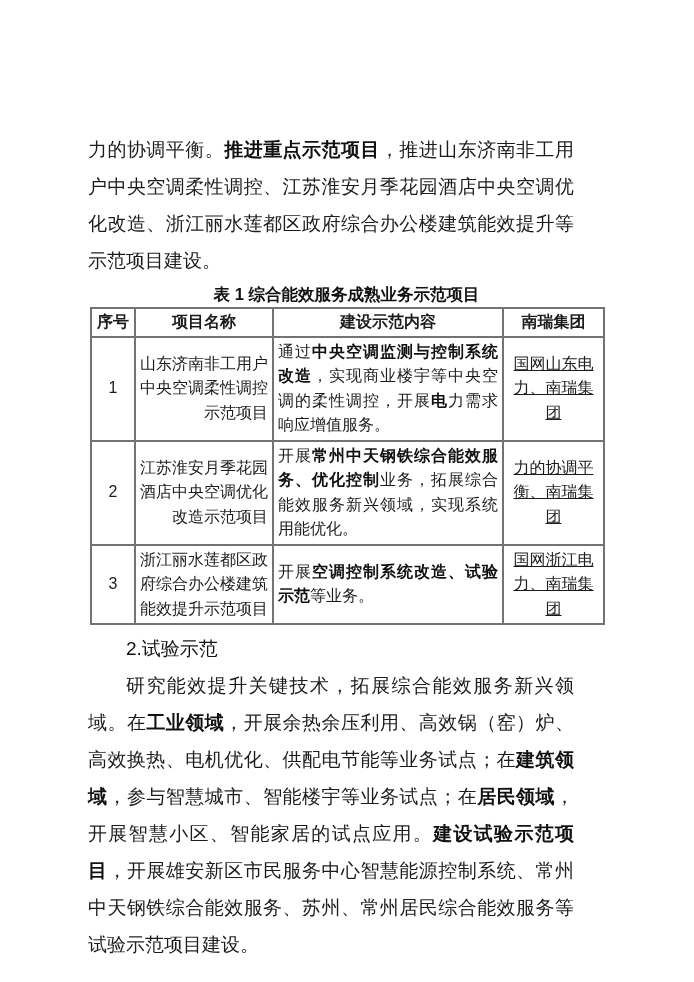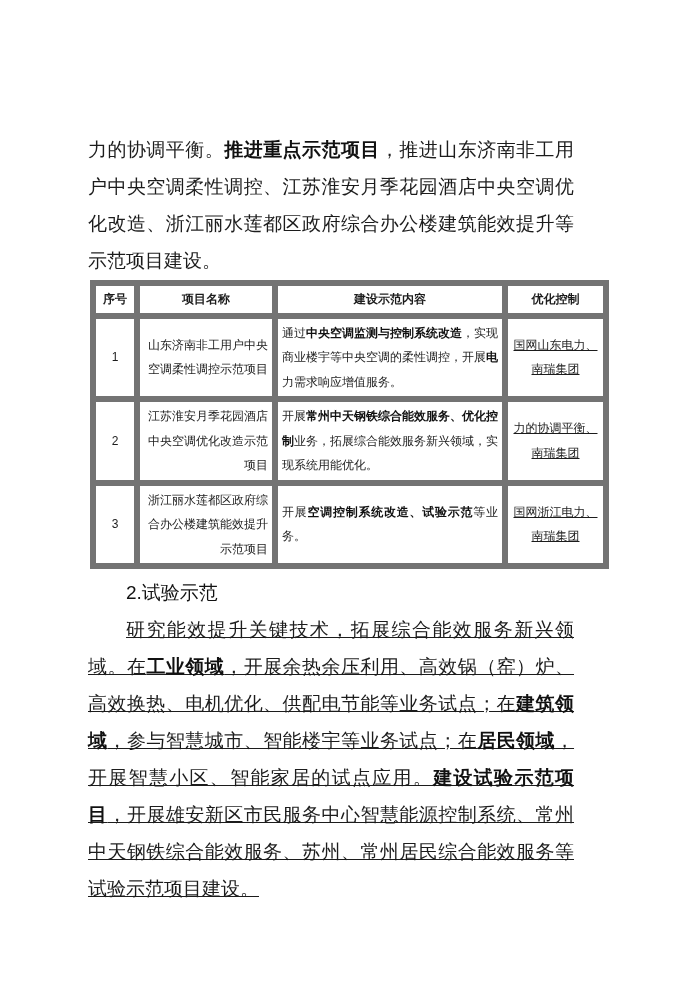--- a/index.html
+++ b/index.html
@@ -24,41 +24,41 @@
   }
   .body-text {
     margin: 0;
     font-size: 19px;
     line-height: 37px;
     text-align: justify;
     text-justify: inter-ideograph;
     color: #1c1c1c;
   }
   .body-text b { font-weight: bold; color: #111; }
-  .indent-2em { text-indent: 38px; text-decoration: underline; }
+  .indent-2em { text-indent: 38px; }
 
   .table-title {
     margin-top: 3px;
     font-size: 16.5px;
     line-height: 24px;
     font-weight: bold;
     text-align: center;
     width: 513px;
     margin-left: 2px;
     color: #111;
   }
   table.demo-table {
     border-collapse: collapse;
     table-layout: fixed;
     width: 513px;
     margin: 1px 0 0 2px;
   }
   .demo-table th, .demo-table td {
-    border: 6px solid #737373;
-    font-size: 12px;
+    border: 2px solid #737373;
+    font-size: 16px;
     line-height: 24.5px;
     padding: 2px 4px;
     vertical-align: middle;
     box-sizing: border-box;
     word-break: break-word;
     margin-left: 20px;
   }
   .demo-table th {
     font-weight: bold;
     text-align: center;
@@ -84,34 +84,35 @@
     color: #111;
   }
 </style>
 </head>
 <body>
 
 <div class="page">
 
   <p class="body-text"><span>力的协调平衡。</span><b>推进重点示范项目</b><span>，推进山东济南非工用户中央空调柔性调控、江苏淮安月季花园酒店中央空调优化改造、浙江丽水莲都区政府综合办公楼建筑能效提升等示范项目建设。</span></p>
 
+  <div class="table-title">表 1 综合能效服务成熟业务示范项目</div>
 
   <table class="demo-table">
     <colgroup>
       <col class="col-no">
       <col class="col-name">
       <col class="col-content">
       <col class="col-unit">
     </colgroup>
     <thead>
       <tr>
         <th>序号</th>
         <th>项目名称</th>
         <th>建设示范内容</th>
-        <th>优化控制</th>
+        <th>南瑞集团</th>
       </tr>
     </thead>
     <tbody>
       <tr class="row-h">
         <td class="c-no">1</td>
         <td class="c-name">山东济南非工用户中央空调柔性调控示范项目</td>
         <td class="c-content"><span>通过</span><b>中央空调监测与控制系统改造</b><span>，实现商业楼宇等中央空调的柔性调控，开展</span><b>电</b><span>力需求响应增值服务。</span></td>
         <td class="c-unit">国网山东电力、南瑞集团</td>
       </tr>
       <tr class="row-h">

